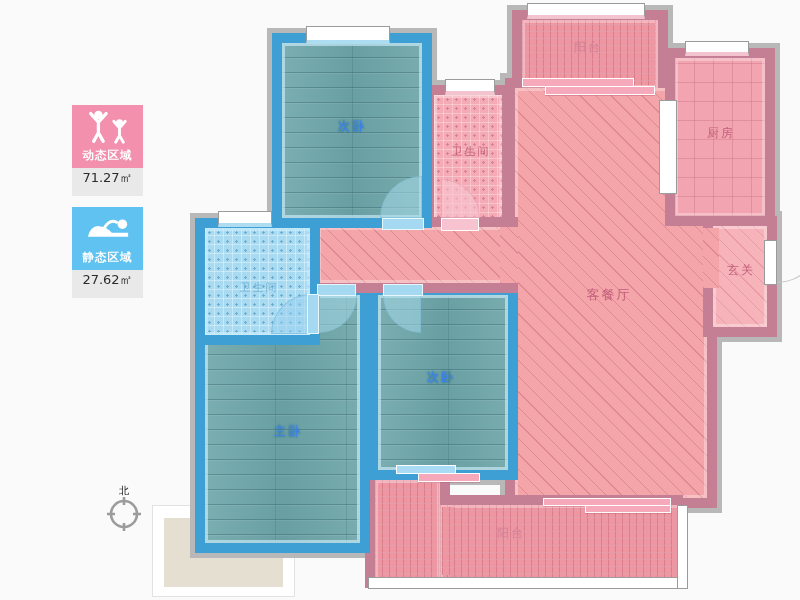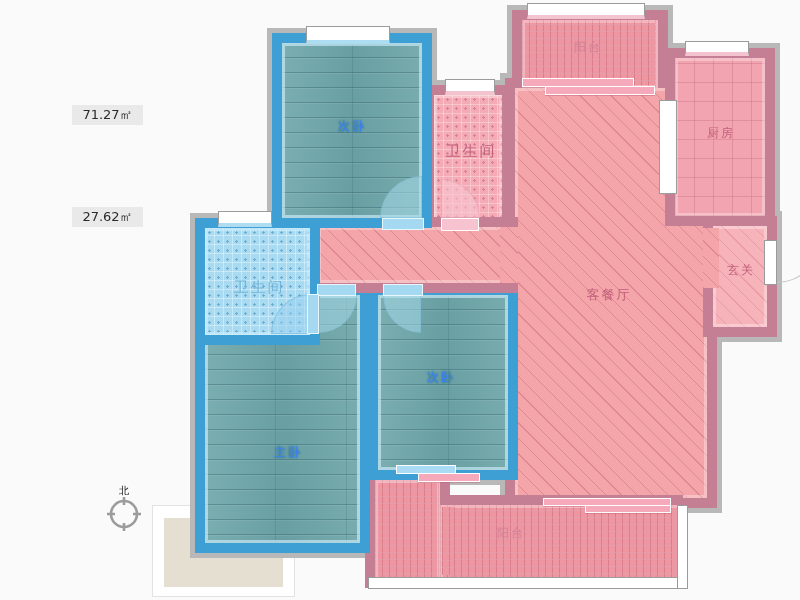--- a/index.html
+++ b/index.html
@@ -47,50 +47,75 @@
   .slb{background:#a9dcf4;border:1px solid #fff}
   .ddb{background:#a5d9f2;border:1px solid #e8f6fd}
   .ddp{background:#f8c3d0;border:1px solid #fff}
   .ddw{background:#fff;border:1px solid #9b9b9b}
 
   .lbl{position:absolute;z-index:9;transform:translate(-50%,-50%);font-size:12px;letter-spacing:2px;white-space:nowrap}
   .lp{color:#c2607b}
   .lt{color:#3b82f6;text-shadow:0 1px 2px rgba(40,110,150,.8),0 -1px 2px rgba(40,110,150,.6)}
   .lbb{color:#74b4d6}
   .lpb{color:#d27f97}
-  .sm{font-size:15px}
+  .sm{font-size:11px}
   .bg{font-size:13px}
 
   
   .lgwrap{position:absolute;left:72px;width:71px;z-index:3}
   .lgcol{height:63px;display:flex;flex-direction:column;align-items:center;justify-content:flex-end;padding-bottom:5px;box-sizing:border-box;color:#fff}
   .lgpink{background:#f390ad}
   .lgblue{background:#5fc2f0}
   .lgicon{flex:1;display:flex;align-items:center;justify-content:center}
   .lglabel{font-size:11.5px;font-weight:bold;letter-spacing:1px}
-  .lgval{height:20px;background:#e9e9e9;color:#2b2b2b;font-size:13px;line-height:20px;text-align:center}
+  .lgval{height:28px;background:#e9e9e9;color:#2b2b2b;font-size:13px;line-height:20px;text-align:center}
 
   
   .thumb{position:absolute;left:152px;top:505px;width:143px;height:92px;background:#fff;border:1px solid #e2e2e2;z-index:1;box-sizing:border-box}
   .thumb-in{position:absolute;left:11px;top:12px;width:119px;height:69px;background:#e5dfd1}
   #compass{position:absolute;left:100px;top:494px;z-index:3}
   #north{position:absolute;left:119px;top:484px;z-index:3;font-size:10px;color:#111}
 </style>
 </head>
 <body>
 
 <div class="thumb">
   <div class="thumb-in"></div>
 </div>
 
 <div class="lgwrap" style="top:105px">
+  <div class="lgcol lgpink">
+    <div class="lgicon">
+      <svg width="46" height="36" viewBox="0 0 48 36">
+        <g stroke="#fff" stroke-width="3.4" stroke-linecap="round" fill="none">
+          <path d="M6,4 L14,13 M22,4 L14,13 M14,13 L14,24 M14,24 L9,33 M14,24 L19,33"></path>
+        </g>
+        <circle cx="14" cy="5.5" r="4.4" fill="#fff"></circle>
+        <g stroke="#fff" stroke-width="3" stroke-linecap="round" fill="none">
+          <path d="M30,12 L36,19 M42,12 L36,19 M36,19 L36,27 M36,27 L32,34 M36,27 L40,34"></path>
+        </g>
+        <circle cx="36" cy="13.5" r="3.6" fill="#fff"></circle>
+      </svg>
+    </div>
+    <div class="lglabel">动态区域</div>
+  </div>
   <div class="lgval"><span>71.27</span><span>㎡</span></div>
 </div>
 
 <div class="lgwrap" style="top:207px">
+  <div class="lgcol lgblue">
+    <div class="lgicon">
+      <svg width="46" height="26" viewBox="0 0 48 26">
+        <circle cx="39" cy="8" r="5" fill="#fff"></circle>
+        <path d="M3,21 Q6,9 15,10 Q24,11 28,17 L45,17 L45,21 Z" fill="#fff"></path>
+        <path d="M20,12 Q26,2 33,6" stroke="#fff" stroke-width="3" fill="none" stroke-linecap="round"></path>
+      </svg>
+    </div>
+    <div class="lglabel">静态区域</div>
+  </div>
   <div class="lgval"><span>27.62</span><span>㎡</span></div>
 </div>
 
 <span id="north">北</span>
 <svg id="compass" width="48" height="42" viewBox="0 0 48 42">
   <circle cx="24" cy="20" r="13" fill="none" stroke="#9c9c9c" stroke-width="2.6"></circle>
   <path d="M24,3 V11 M24,29 V37 M7,20 H15 M33,20 H41" stroke="#9c9c9c" stroke-width="2.6"></path>
 </svg>
 
 <div id="plan">
@@ -154,16 +179,16 @@
   <div class="fx slp" style="left:543px;top:498px;width:128px;height:8px"></div>
   <div class="fx slp" style="left:585px;top:505px;width:86px;height:8px"></div>
 
   <span class="lbl lt" style="left:352px;top:126px">次卧</span>
   <span class="lbl lp sm" style="left:471px;top:151px">卫生间</span>
   <span class="lbl lpb" style="left:588px;top:47px">阳台</span>
   <span class="lbl lp" style="left:721px;top:133px">厨房</span>
   <span class="lbl lp bg" style="left:609px;top:295px">客餐厅</span>
   <span class="lbl lp" style="left:741px;top:270px">玄关</span>
   <span class="lbl lbb sm" style="left:259px;top:287px">卫生间</span>
-  <span class="lbl lt" style="left:288px;top:452px">主卧</span>
+  <span class="lbl lt" style="left:288px;top:431px">主卧</span>
   <span class="lbl lt" style="left:441px;top:377px">次卧</span>
   <span class="lbl lpb" style="left:511px;top:533px">阳台</span>
 </div>
 
 </body></html>

